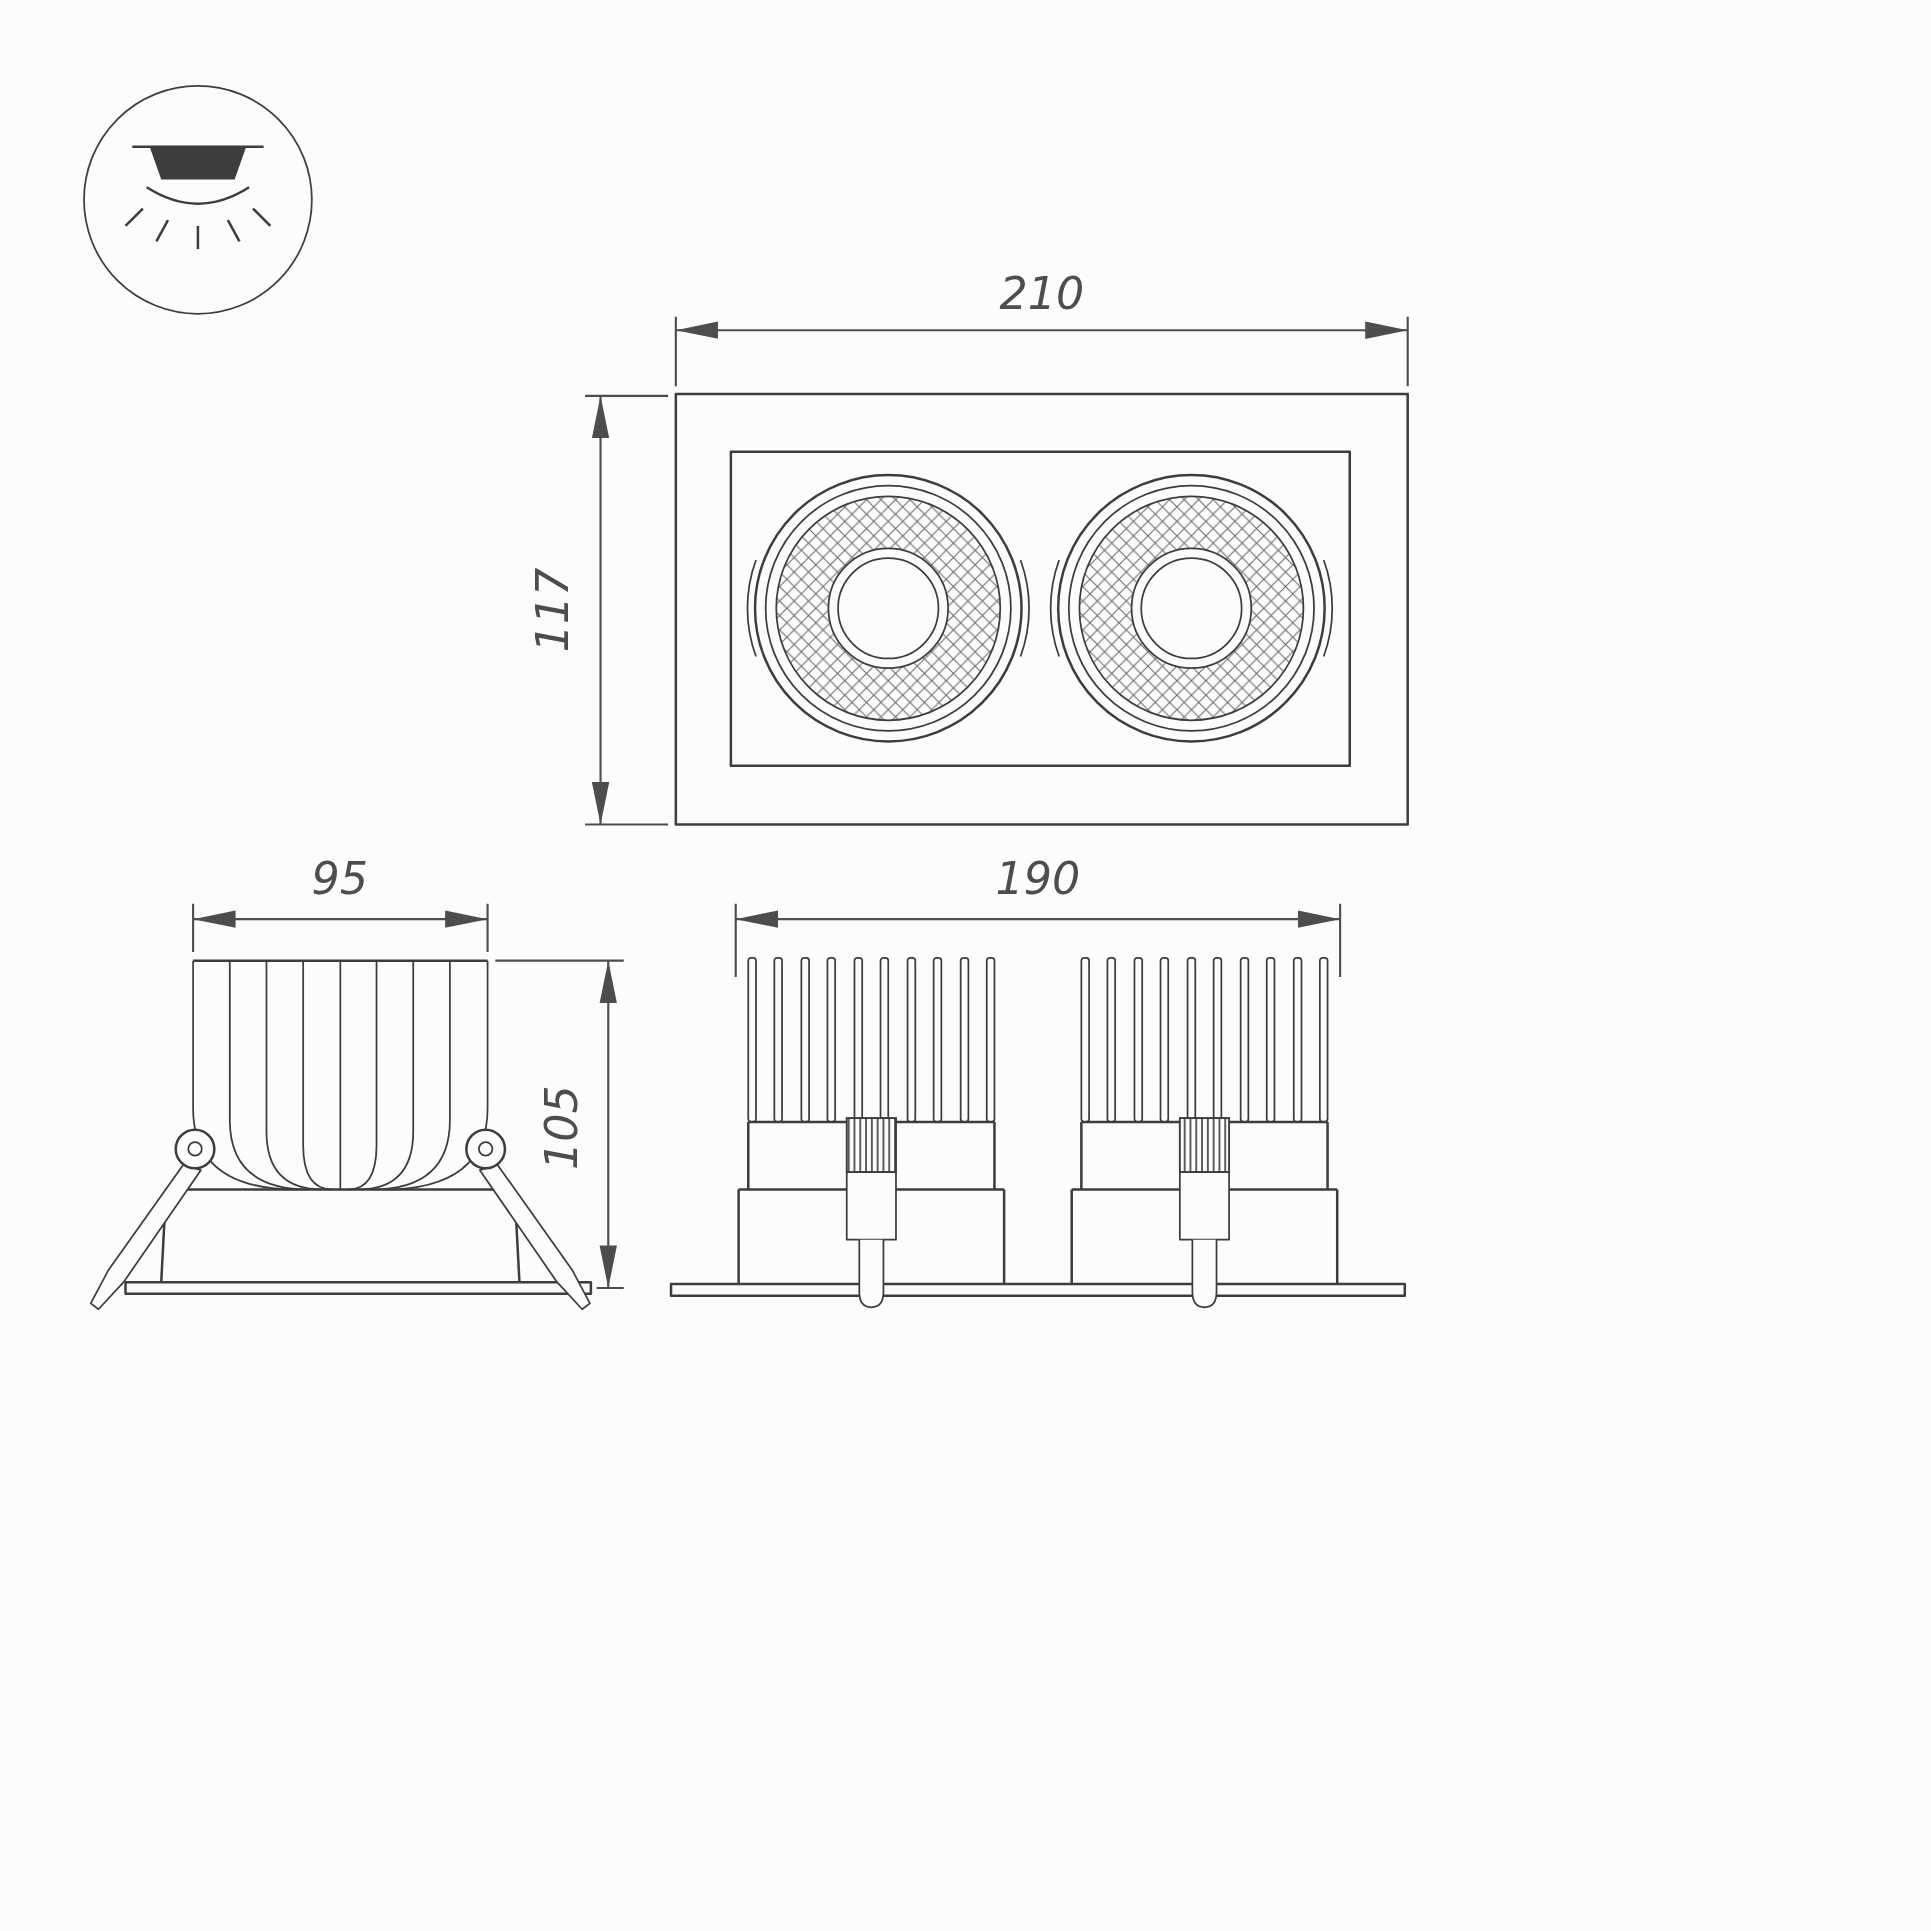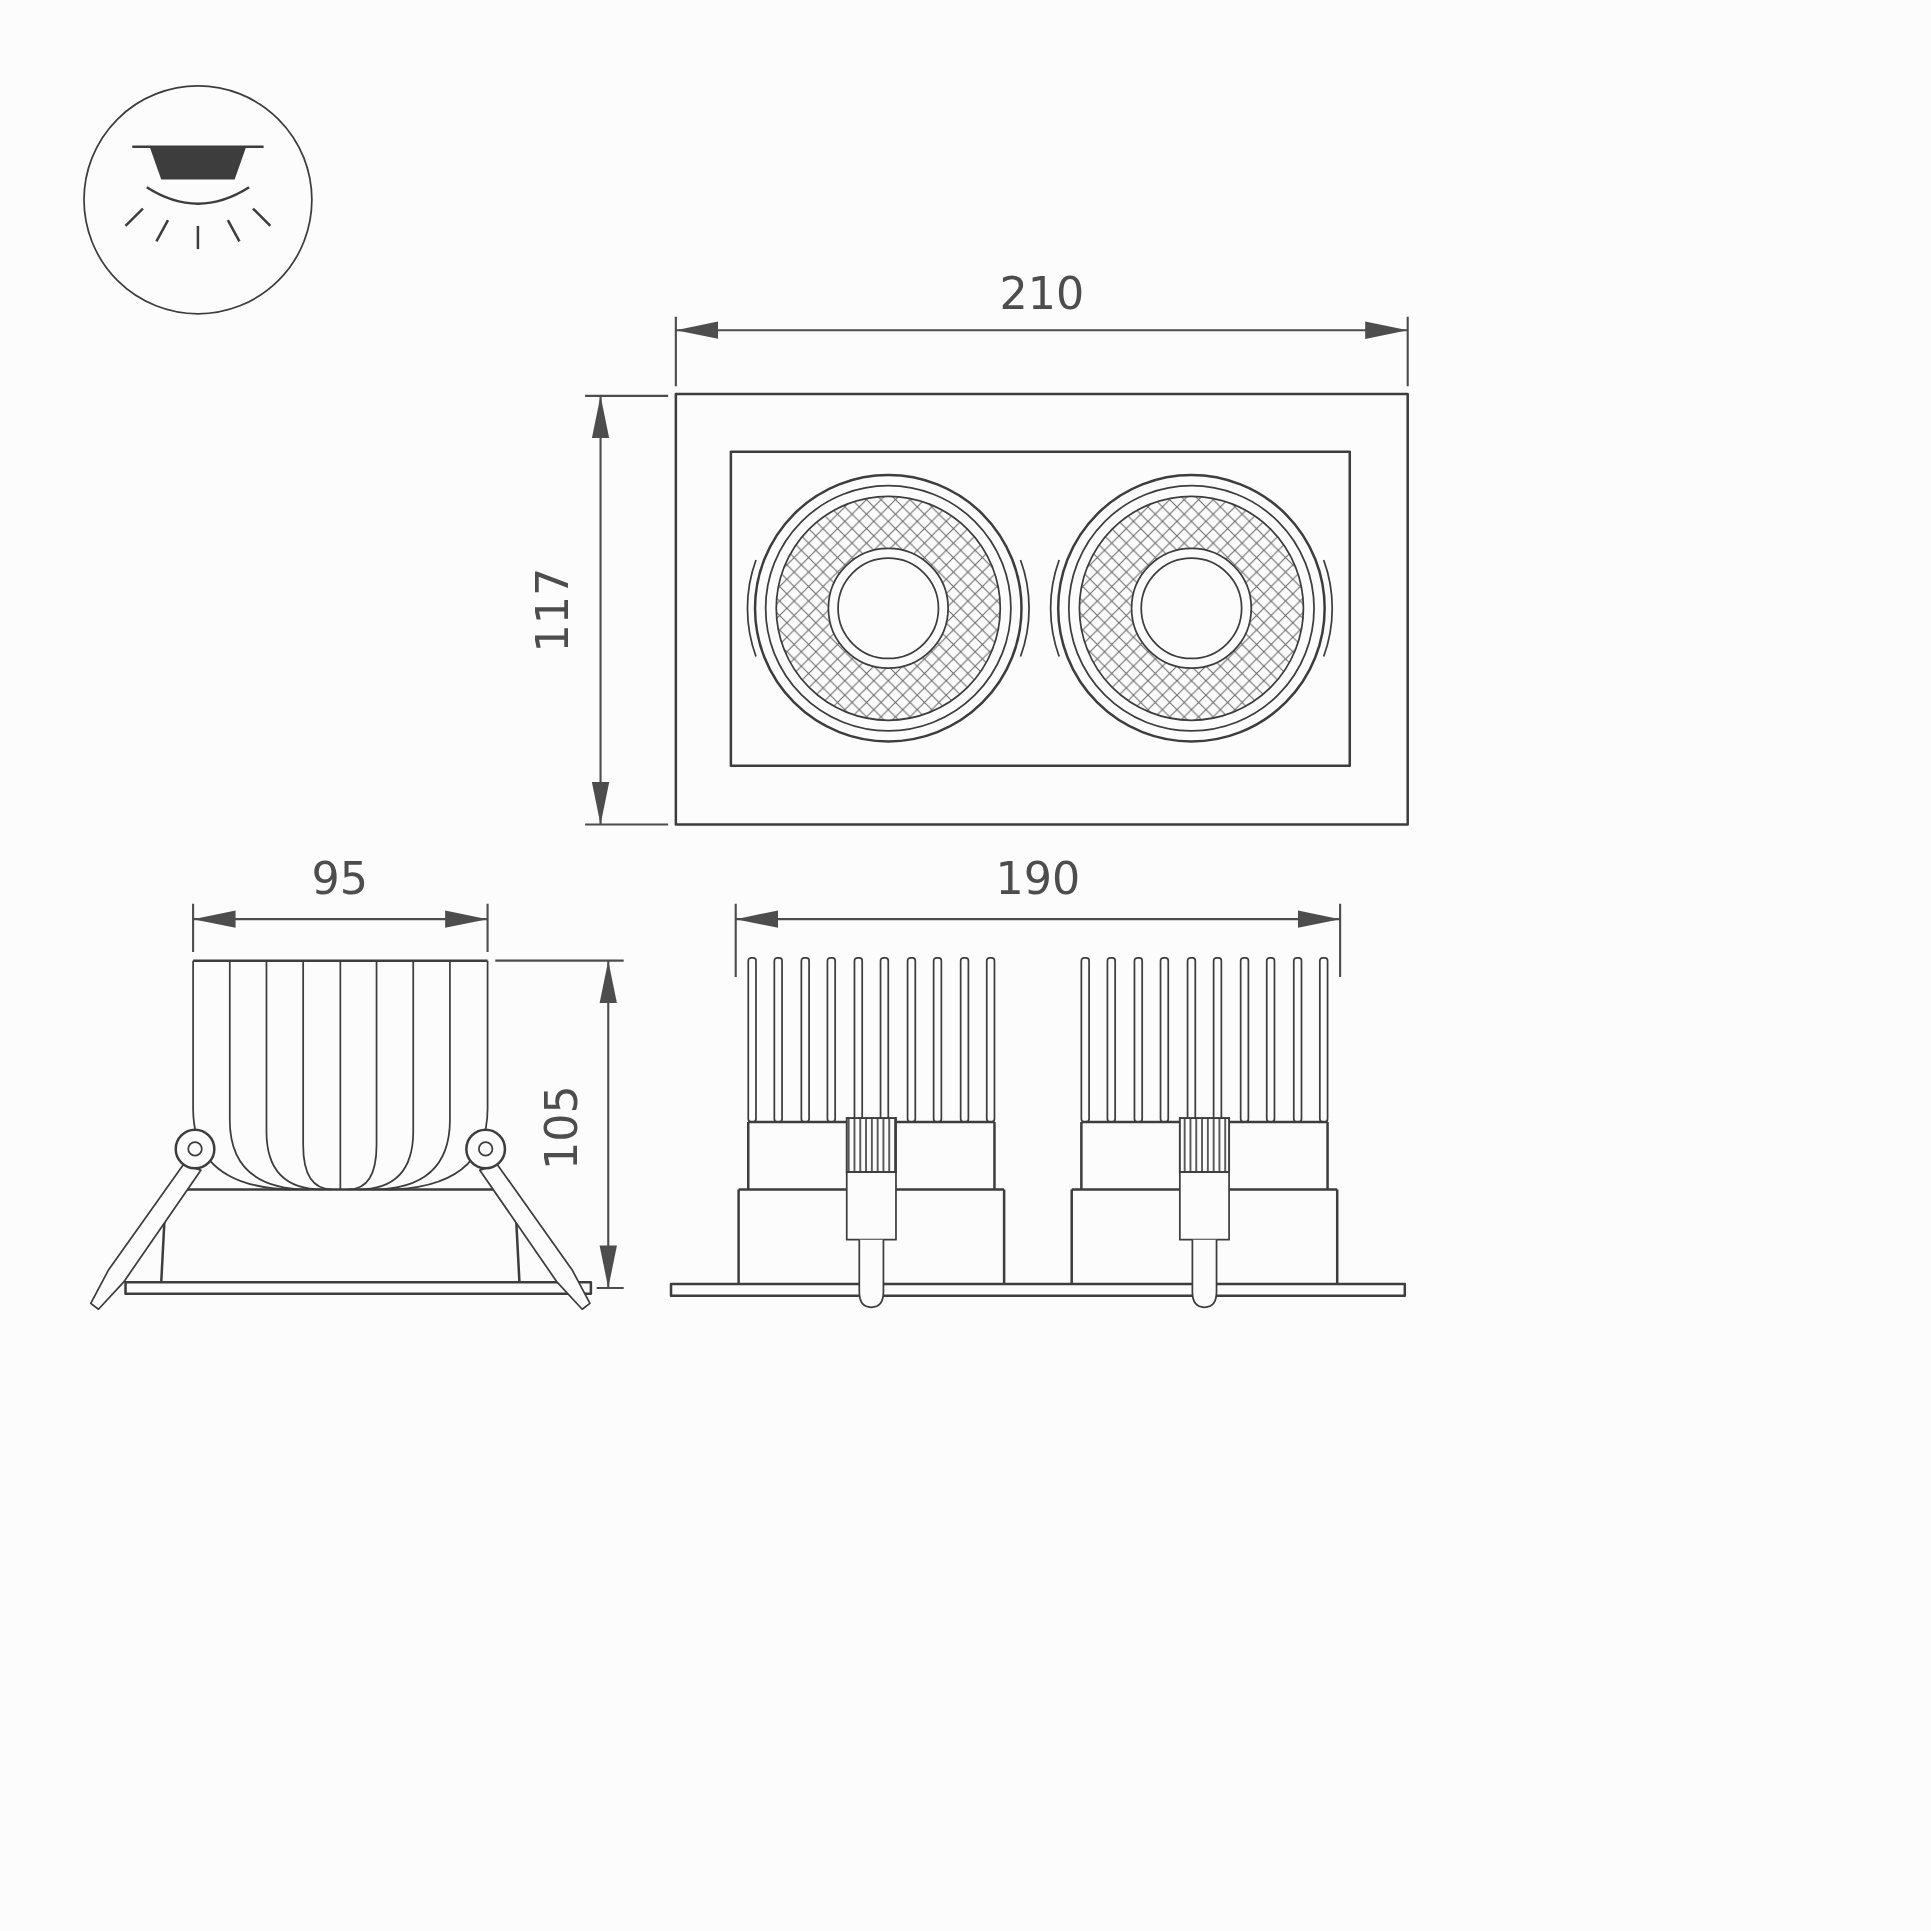--- a/index.html
+++ b/index.html
@@ -1,16 +1,16 @@
 <!DOCTYPE html>
 <html><head>
 <meta charset="utf-8">
 <style>
   html,body{margin:0;padding:0;background:#fcfcfc;}
-  .canvas{width:1931px;height:1931px;position:relative;background:#fcfcfc;overflow:hidden;}
+  .canvas{width:1931px;height:1931px;position:relative;background:#fcfcfc;overflow:hidden;font-style:italic;}
   svg{display:block;}
   .ln{stroke:#3d3d3d;fill:none;stroke-width:2.6;stroke-linecap:butt;stroke-linejoin:round;}
   .thin{stroke-width:1.8;}
   .dim{stroke:#4d4d4d;stroke-width:2.2;fill:none;}
   .solid{fill:#3d3d3d;stroke:none;}
   .whitefill{fill:#fcfcfc;}
   .lbl{font-family:"DejaVu Sans","Liberation Sans",sans-serif;font-size:46px;fill:#4d4d4d;}
 </style>
 </head>
 <body>

